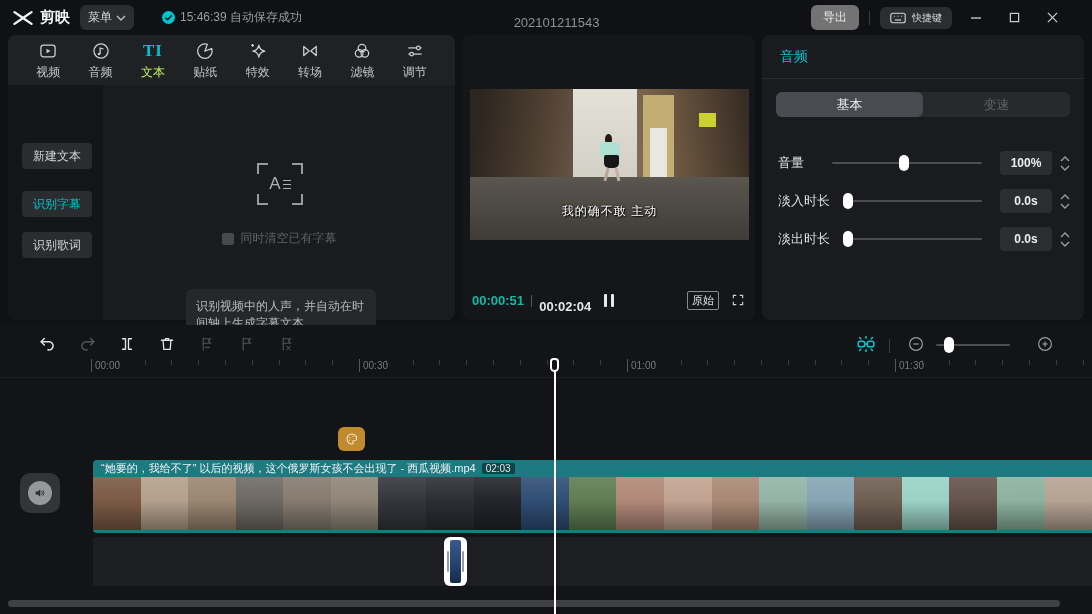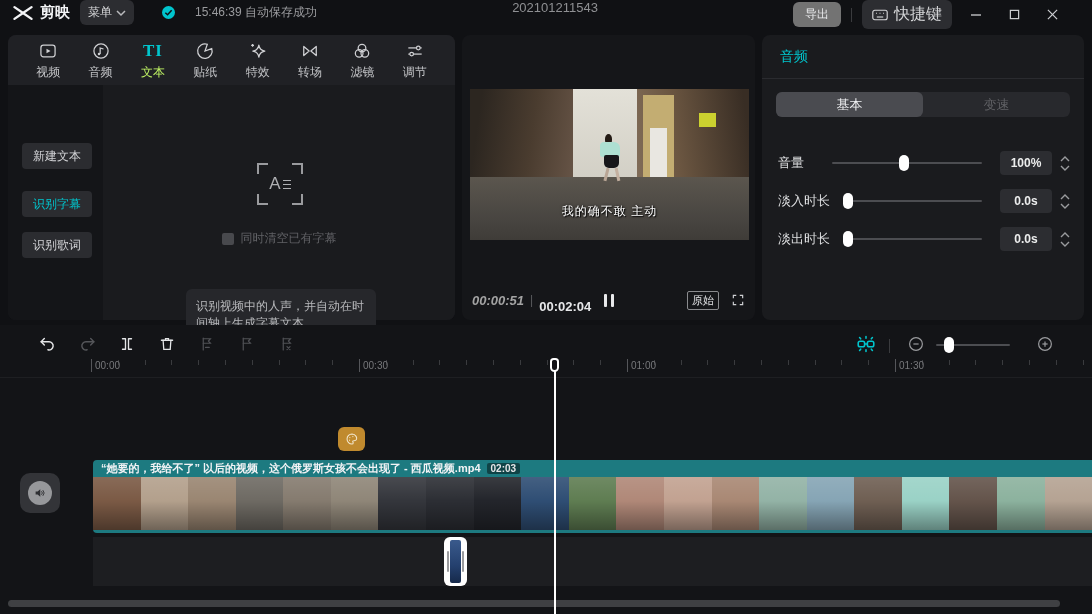--- a/index.html
+++ b/index.html
@@ -1,31 +1,31 @@
 <!DOCTYPE html>
 <html><head>
 <meta charset="utf-8">
 <style>
   * { margin:0; padding:0; box-sizing:border-box; }
   html,body { background:#000; }
   body { font-family:"Liberation Sans","DejaVu Sans",sans-serif; }
   .stage { position:relative; width:1092px; height:614px; background:#101114; overflow:hidden; color:#d6d7d9; font-size:13px; }
 
   
-  .titlebar { position:absolute; left:0; top:0; width:1076px; height:30px; background:#101114; display:flex; align-items:flex-start; }
+  .titlebar { position:absolute; left:0; top:0; width:1076px; height:30px; background:#101114; display:flex; align-items:flex-end; }
   .tb-left { display:flex; align-items:center; gap:10px; padding-left:12px; flex:0 0 auto; }
   .logo-wrap { display:flex; align-items:center; gap:6px; }
   .app-name { color:#f2f3f5; font-weight:bold; font-size:15px; }
   .menu-btn { display:flex; align-items:center; gap:4px; background:#2c2d31; border:none; color:#d6d7d9; font-size:12px; padding:4px 8px; border-radius:6px; cursor:pointer; }
-  .autosave { display:flex; align-items:center; gap:20px; color:#9a9b9e; font-size:12px; margin-left:18px; }
+  .autosave { display:flex; align-items:center; gap:5px; color:#9a9b9e; font-size:12px; margin-left:18px; }
   .tb-center { flex:1; text-align:center; color:#8f9093; font-size:13px; }
   .tb-right { display:flex; align-items:center; gap:10px; padding-right:10px; flex:0 0 auto; }
   .export-btn { background:#737373; border:none; color:#e8e9eb; font-size:12px; padding:4px 12px; border-radius:6px; cursor:pointer; }
   .tb-divider { width:1px; height:14px; background:#3a3b3e; }
-  .shortcut-btn { display:flex; align-items:center; gap:6px; background:#2c2d31; border:none; color:#d6d7d9; font-size:16px; padding:4px 10px; border-radius:6px; cursor:pointer; }
+  .shortcut-btn { display:flex; align-items:center; gap:6px; background:#2c2d31; border:none; color:#d6d7d9; font-size:10px; padding:4px 10px; border-radius:6px; cursor:pointer; }
   .win-btn { background:none; border:none; color:#cfd0d3; width:28px; height:24px; display:flex; align-items:center; justify-content:center; cursor:pointer; }
 
   
   .panel { position:absolute; top:35px; height:285px; border-radius:8px; }
   .asset-panel { left:8px; width:447px; background:#1a1b1e; }
   .preview-panel { left:462px; width:293px; background:#151619; }
   .inspector { left:762px; width:322px; background:#1a1b1e; }
 
   
   .media-tabs { position:absolute; left:0; top:0; width:100%; height:50px; background:#202125; border-radius:8px 8px 0 0; display:flex; align-items:center; padding:0 14px; gap:0; }
@@ -66,21 +66,21 @@
   .door-white { position:absolute; right:29.5%; top:26%; width:6%; height:34%; background:#e9e7e1; }
   .sign-yellow { position:absolute; right:12%; top:16%; width:6%; height:9%; background:#cbd12f; }
   .road { position:absolute; left:0; bottom:0; width:100%; height:42%; background:linear-gradient(#5b564e,#474440 70%,#3f3c38); }
   .fig-hair { position:absolute; left:48.5%; top:30%; width:7px; height:10px; background:#231a14; border-radius:50% 50% 40% 40%; }
   .fig-top { position:absolute; left:46.5%; top:35%; width:20px; height:15px; background:#aee0d2; border-radius:4px 6px 3px 3px; }
   .fig-skirt { position:absolute; left:48%; top:44%; width:15px; height:13px; background:#17171a; border-radius:2px 2px 5px 5px; }
   .fig-leg1 { position:absolute; left:48.5%; top:52%; width:3px; height:13px; background:#b9a595; transform:rotate(14deg); }
   .fig-leg2 { position:absolute; left:52.5%; top:52%; width:3px; height:13px; background:#c4b0a0; transform:rotate(-12deg); }
   .subtitle { position:absolute; left:0; bottom:20px; width:100%; text-align:center; color:#fff; font-size:12px; letter-spacing:1px; text-shadow:0 0 3px rgba(0,0,0,.9), 1px 1px 1px rgba(0,0,0,.9); }
   .pv-controls { position:absolute; left:0; bottom:8px; width:100%; height:24px; display:flex; align-items:center; padding:0 10px; }
-  .tc-cur { color:#a3a3a3; font-size:13px; font-weight:bold;font-style:italic; }
+  .tc-cur { color:#14b8a6; font-size:13px; font-weight:bold; }
   .tc-sep { color:#5a5b5e; margin:0 6px; font-size:12px; }
   .tc-total { color:#e6e7e9; font-size:13px; font-weight:bold;margin-top:12px; }
   .pause-btn { position:absolute; left:50%; transform:translateX(-50%); background:none; border:none; display:flex; gap:4px; cursor:pointer; padding:4px; }
   .pause-bar { width:3px; height:13px; background:#e8e9eb; border-radius:1px; }
   .pv-right { margin-left:auto; display:flex; align-items:center; gap:12px; }
   .orig-btn { background:none; border:1px solid #8a8b8e; color:#e2e3e5; font-size:11px; padding:1px 4px; border-radius:2px; cursor:pointer; }
   .expand-btn { background:none; border:none; cursor:pointer; display:flex; }
 
   
   .insp-header { position:absolute; left:0; top:0; width:100%; height:44px; border-bottom:1px solid #2a2b2f; display:flex; align-items:center; padding-left:18px; color:#00c5cd; font-size:14px; }
@@ -108,21 +108,21 @@
   .tl-ruler { position:absolute; left:0; top:33px; width:100%; height:20px; border-bottom:1px solid #1e1f22; cursor:pointer; }
   .ruler-ticks { position:absolute; left:0; top:2px; width:100%; height:5px; }
   .ruler-ticks i { position:absolute; top:0; width:1px; height:5px; background:#3a3b3e; }
   .ruler-label { position:absolute; top:1px; color:#77787b; font-size:10px; border-left:1px solid #55565a; padding-left:3px; height:13px; line-height:13px; }
 
   .adjust-badge { position:absolute; left:338px; top:102px; width:27px; height:24px; background:#c08a2e; border-radius:6px; display:flex; align-items:center; justify-content:center; cursor:pointer; }
 
   .mute-btn { position:absolute; left:20px; top:148px; width:40px; height:40px; background:#333438; border-radius:10px; border:none; display:flex; align-items:center; justify-content:center; cursor:pointer; }
   .mute-circle { width:24px; height:24px; background:#97989b; border-radius:50%; display:flex; align-items:center; justify-content:center; }
 
-  .video-track { position:absolute; left:93px; top:135px; right:0; height:73px; border-radius:4px 0 0 4px; overflow:hidden; cursor:pointer;font-weight:bold; }
+  .video-track { position:absolute; left:93px; top:135px; right:0; height:73px; border-radius:4px 0 0 4px; overflow:hidden; cursor:pointer; }
   .vt-title { height:17px; background:#1d7a80; display:flex; align-items:center; gap:6px; padding:0 8px; }
   .vt-name { color:#f2f3f5; font-size:11px; white-space:nowrap; overflow:hidden; }
   .vt-dur { background:rgba(0,0,0,.45); color:#e4e5e7; font-size:10px; padding:0 4px; border-radius:2px; flex:0 0 auto; }
   .filmstrip { height:53px; display:flex; background:#222; }
   .filmstrip .thumb { flex:1; }
   .vt-bottom { height:3px; background:#1d7a80; }
 
   .bottom-lane { position:absolute; left:93px; top:212px; right:0; height:49px; background:#1d1e21; }
   .mini-clip { position:absolute; left:351px; top:0; width:23px; height:49px; background:#fff; border-radius:6px; display:flex; align-items:center; justify-content:center; cursor:pointer; }
   .mini-handle { position:absolute; top:14px; width:2px; height:21px; background:#9a9b9e; border-radius:1px; }

